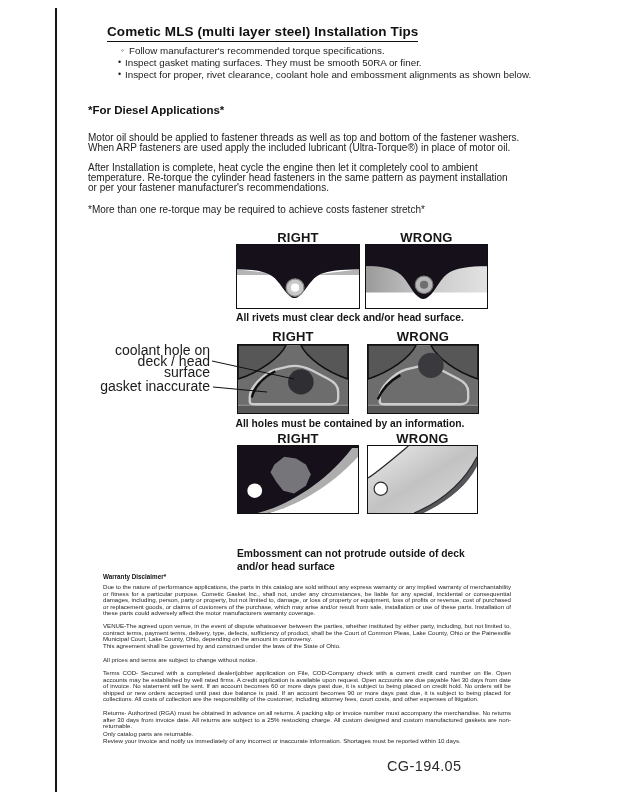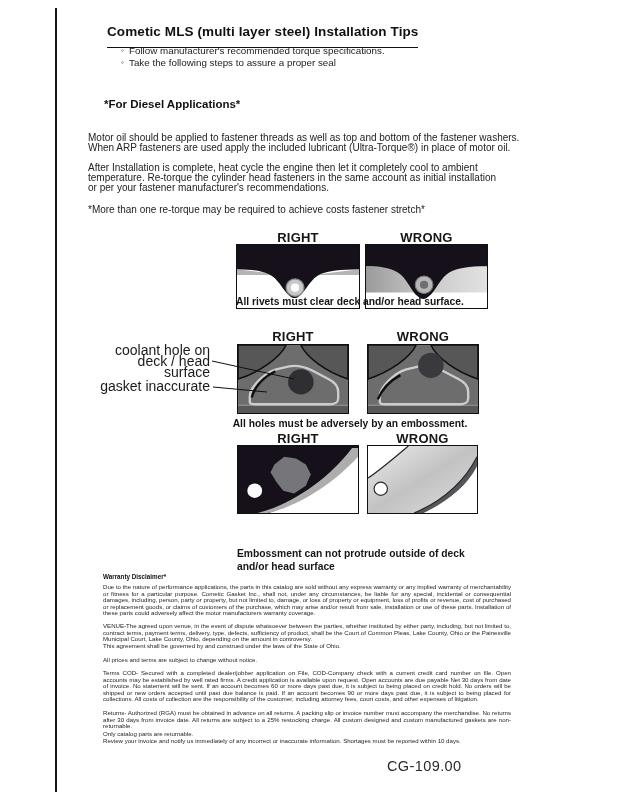--- a/index.html
+++ b/index.html
@@ -4,21 +4,21 @@
 <style>
   html,body{margin:0;padding:0;background:#ffffff;}
   .page{
     position:relative;width:618px;height:800px;background:#ffffff;overflow:hidden;
     font-family:"Liberation Sans","DejaVu Sans",sans-serif;color:#1d1d1d;
   }
   .pre{white-space:pre-line;}
   .scan-line{position:absolute;left:55px;top:8px;width:2px;height:784px;background:#161616;}
   .doc-title{
     position:absolute;left:107px;top:24px;font-size:13.5px;font-weight:700;color:#111;
-    border-bottom:1.6px solid #111;padding-bottom:8px;letter-spacing:.1px;
+    border-bottom:1.6px solid #111;padding-bottom:2px;letter-spacing:.1px;
   }
   .bullets{position:absolute;left:95px;top:45px;font-size:9.8px;line-height:11.9px;color:#222;}
   .b-row{white-space:nowrap;margin-left:26px;}
   .b-glyph{display:inline-block;width:8px;font-size:8.5px;vertical-align:top;line-height:11.9px;}
   .b-sub{margin-left:23px;}
   .b-sub .b-glyph{width:7px;font-size:9px;}
   .h2{position:absolute;left:88px;font-size:11.5px;font-weight:700;color:#111;}
   .para{position:absolute;left:88px;width:460px;font-size:10px;line-height:10.2px;color:#222;}
   .dg-head{position:absolute;font-size:13px;font-weight:700;text-align:center;color:#161616;letter-spacing:.2px;}
   .dg-box{position:absolute;border:1.6px solid #101010;box-sizing:border-box;background:#fff;}
@@ -34,28 +34,29 @@
 <body>
 
 <div class="page">
 
   <div class="scan-line"></div>
 
   <div class="doc-title">Cometic MLS (multi layer steel) Installation Tips</div>
 
   <div class="bullets">
     <div class="b-row"><span class="b-glyph">◦</span><span>Follow manufacturer's recommended torque specifications.</span></div>
-    <div class="b-row"><span class="b-glyph">◦</span><span>Take the following steps to assure a proper seal</span></div>
+    <div class="b-row b-sub"><span class="b-glyph">•</span><span>Inspect gasket mating surfaces.  They must be smooth 50RA or finer.</span></div>
+    <div class="b-row b-sub"><span class="b-glyph">•</span><span>Inspect for proper, rivet clearance, coolant hole and embossment alignments as shown below.</span></div>
   </div>
 
-  <div class="h2" style="top:98px;margin-left:16px;">*For Diesel Applications*</div>
+  <div class="h2" style="top:104px;">*For Diesel Applications*</div>
   <div class="para pre" style="top:133px;">Motor oil should be applied to fastener threads as well as top and bottom of the fastener washers.
 When ARP fasteners are used apply the included lubricant (Ultra-Torque®) in place of motor oil.</div>
   <div class="para pre" style="top:163px;">After Installation is complete, heat cycle the engine then let it completely cool to ambient
-temperature. Re-torque the cylinder head fasteners in the same account as initial installation
+temperature. Re-torque the cylinder head fasteners in the same pattern as payment installation
 or per your fastener manufacturer's recommendations.</div>
   <div class="para" style="top:205px;">*More than one re-torque may be required to achieve costs fastener stretch*</div>
 
   <div class="dg-head" style="left:236px;top:230px;width:124px;">RIGHT</div>
   <div class="dg-head" style="left:365px;top:230px;width:123px;">WRONG</div>
 
   <div class="dg-box" style="left:236px;top:244px;width:124px;height:65px;">
     <svg viewBox="0 0 124 65" preserveAspectRatio="none">
       <rect width="124" height="65" fill="#ffffff"></rect>
       <polygon points="0,25 47,31 0,31" fill="#b4b4b4"></polygon>
@@ -74,21 +75,21 @@
             <stop offset="1" stop-color="#e2e2e2"></stop>
         </linearGradient>
       </defs>
       <rect width="123" height="65" fill="#ffffff"></rect>
       <rect x="0" y="22" width="123" height="27" fill="url(#g1w)"></rect>
       <path d="M0,0 H123 V22 C104,22 93,24 85,28 C76,33 71,47 64,53 C60.5,56.5 56,56.5 52.5,53 C45.5,47 41,33 32,28 C24,24 17,22 0,22 Z" fill="#151019"></path>
       <circle cx="59" cy="41" r="9" fill="#b7b7b7" stroke="#787878" stroke-width="1.2"></circle>
       <circle cx="59" cy="41" r="4.2" fill="#6f6f6f"></circle>
     </svg>
   </div>
-  <div class="caption" style="left:236px;top:296px;text-align:center;">All rivets must clear deck and/or head surface.</div>
+  <div class="caption" style="left:236px;top:312px;text-align:center;">All rivets must clear deck and/or head surface.</div>
 
   <div class="callout pre" style="left:98px;top:345px;">coolant hole on
 deck / head surface</div>
   <div class="callout" style="left:98px;top:381px;">gasket inaccurate</div>
 
   <div class="dg-head" style="left:237px;top:329px;width:112px;">RIGHT</div>
   <div class="dg-head" style="left:367px;top:329px;width:112px;">WRONG</div>
 
   <div class="dg-box" style="left:237px;top:344px;width:112px;height:70px;">
     <svg viewBox="0 0 112 70" preserveAspectRatio="none">
@@ -107,21 +108,21 @@
       <rect width="112" height="70" fill="#6d6d6d"></rect>
       <path d="M0,0 H49 C43,13 22,28 0,35 Z" fill="#575757" stroke="#101010" stroke-width="1.6"></path>
       <path d="M64,0 H112 V35 C90,28 70,13 64,0 Z" fill="#575757" stroke="#101010" stroke-width="1.6"></path>
       <rect y="62" width="112" height="8" fill="#585858"></rect>
       <line x1="0" y1="62" x2="112" y2="62" stroke="#9a9a9a" stroke-width="1.1"></line>
       <path d="M12,59 L12,53 C12,44 26,29 39,25 L52,22 C60,20.5 68,22.5 75,26 L92,35 C99,38.5 102,42.5 102,48 L102,55 C102,59 98,61 94,61 L18,61 C14,61 12,60.5 12,59 Z" fill="none" stroke="#cdcdcd" stroke-width="2.4"></path>
       <path d="M10,56 C14,46 22,37 33,31" fill="none" stroke="#0e0e0e" stroke-width="2.4"></path>
       <circle cx="64" cy="21" r="13" fill="#3a3a3e"></circle>
     </svg>
   </div>
-  <div class="caption" style="left:230px;top:418px;width:240px;text-align:center;">All holes must be adversely by an embossment.</div>
+  <div class="caption" style="left:230px;top:418px;width:240px;text-align:center;">All holes must be contained by an information.</div>
 
   <div class="dg-head" style="left:237px;top:431px;width:122px;">RIGHT</div>
   <div class="dg-head" style="left:367px;top:431px;width:111px;">WRONG</div>
 
   <div class="dg-box" style="left:237px;top:445px;width:122px;height:69px;">
     <svg viewBox="0 0 122 69" preserveAspectRatio="none">
       <rect width="122" height="69" fill="#151019"></rect>
       <path d="M20,69 C55,60 92,34 116,2 L122,2 L122,13 C97,43 60,63 30,69 Z" fill="#adadad"></path>
       <path d="M31,69 C62,61 97,39 122,11 L122,69 Z" fill="#ffffff"></path>
       <polygon points="37,19 47,11 59,13 69,19 74,29 69,41 57,49 46,46 39,37 33,27" fill="#76767a"></polygon>
@@ -157,15 +158,15 @@
   <div class="legal-h" style="top:573px;">Warranty Disclaimer*</div>
   <div class="legal pre" style="top:584px;">Due to the nature of performance applications, the parts in this catalog are sold without any express warranty or any implied warranty of merchantability or fitness for a particular purpose.  Cometic Gasket Inc., shall not, under any circumstances, be liable for any special, incidental or consequential damages, including, person, party or property, but not limited to, damage, or loss of property or equipment, loss of profits or revenue, cost of purchased or replacement goods, or claims of customers of the purchase, which may arise and/or result from sale, installation or use of these parts.  Installation of these parts could adversely affect the motor manufacturers warranty coverage.</div>
   <div class="legal pre" style="top:623px;">VENUE-The agreed upon venue, in the event of dispute whatsoever between the parties, whether instituted by either party, including, but not limited to, contract terms, payment terms, delivery, type, defects, sufficiency of product, shall be the Court of Common Pleas, Lake County, Ohio or the Painesville Municipal Court, Lake County, Ohio, depending on the amount in controversy.
 This agreement shall be governed by and construed under the laws of the State of Ohio.</div>
   <div class="legal pre" style="top:657px;">All prices and terms are subject to change without notice.</div>
   <div class="legal pre" style="top:670px;">Terms COD- Secured with a completed dealer/jobber application on File, COD-Company check with a current credit card number on file.  Open accounts may be established by well rated firms.  A credit application is available upon request.  Open accounts are due payable Net 30 days from date of invoice.  No statement will be sent.  If an account becomes 60 or more days past due, it is subject to being placed on credit hold.  No orders will be shipped or new orders accepted until past due balance is paid.  If an account becomes 90 or more days past due, it is subject to being placed for collections.  All costs of collection are the responsibility of the customer, including attorney fees, court costs, and other expenses of litigation.</div>
   <div class="legal pre" style="top:710px;">Returns- Authorized (RGA) must be obtained in advance on all returns.  A packing slip or invoice number must accompany the merchandise.  No returns after 30 days from invoice date.  All returns are subject to a 25% restocking charge.  All custom designed and custom manufactured gaskets are non-returnable.</div>
   <div class="legal pre" style="top:731px;">Only catalog parts are returnable.
 Review your invoice and notify us immediately of any incorrect or inaccurate information.  Shortages must be reported within 10 days.</div>
 
-  <div class="footer-code">CG-109.00</div>
+  <div class="footer-code">CG-194.05</div>
 
 </div>
 
 </body></html>

